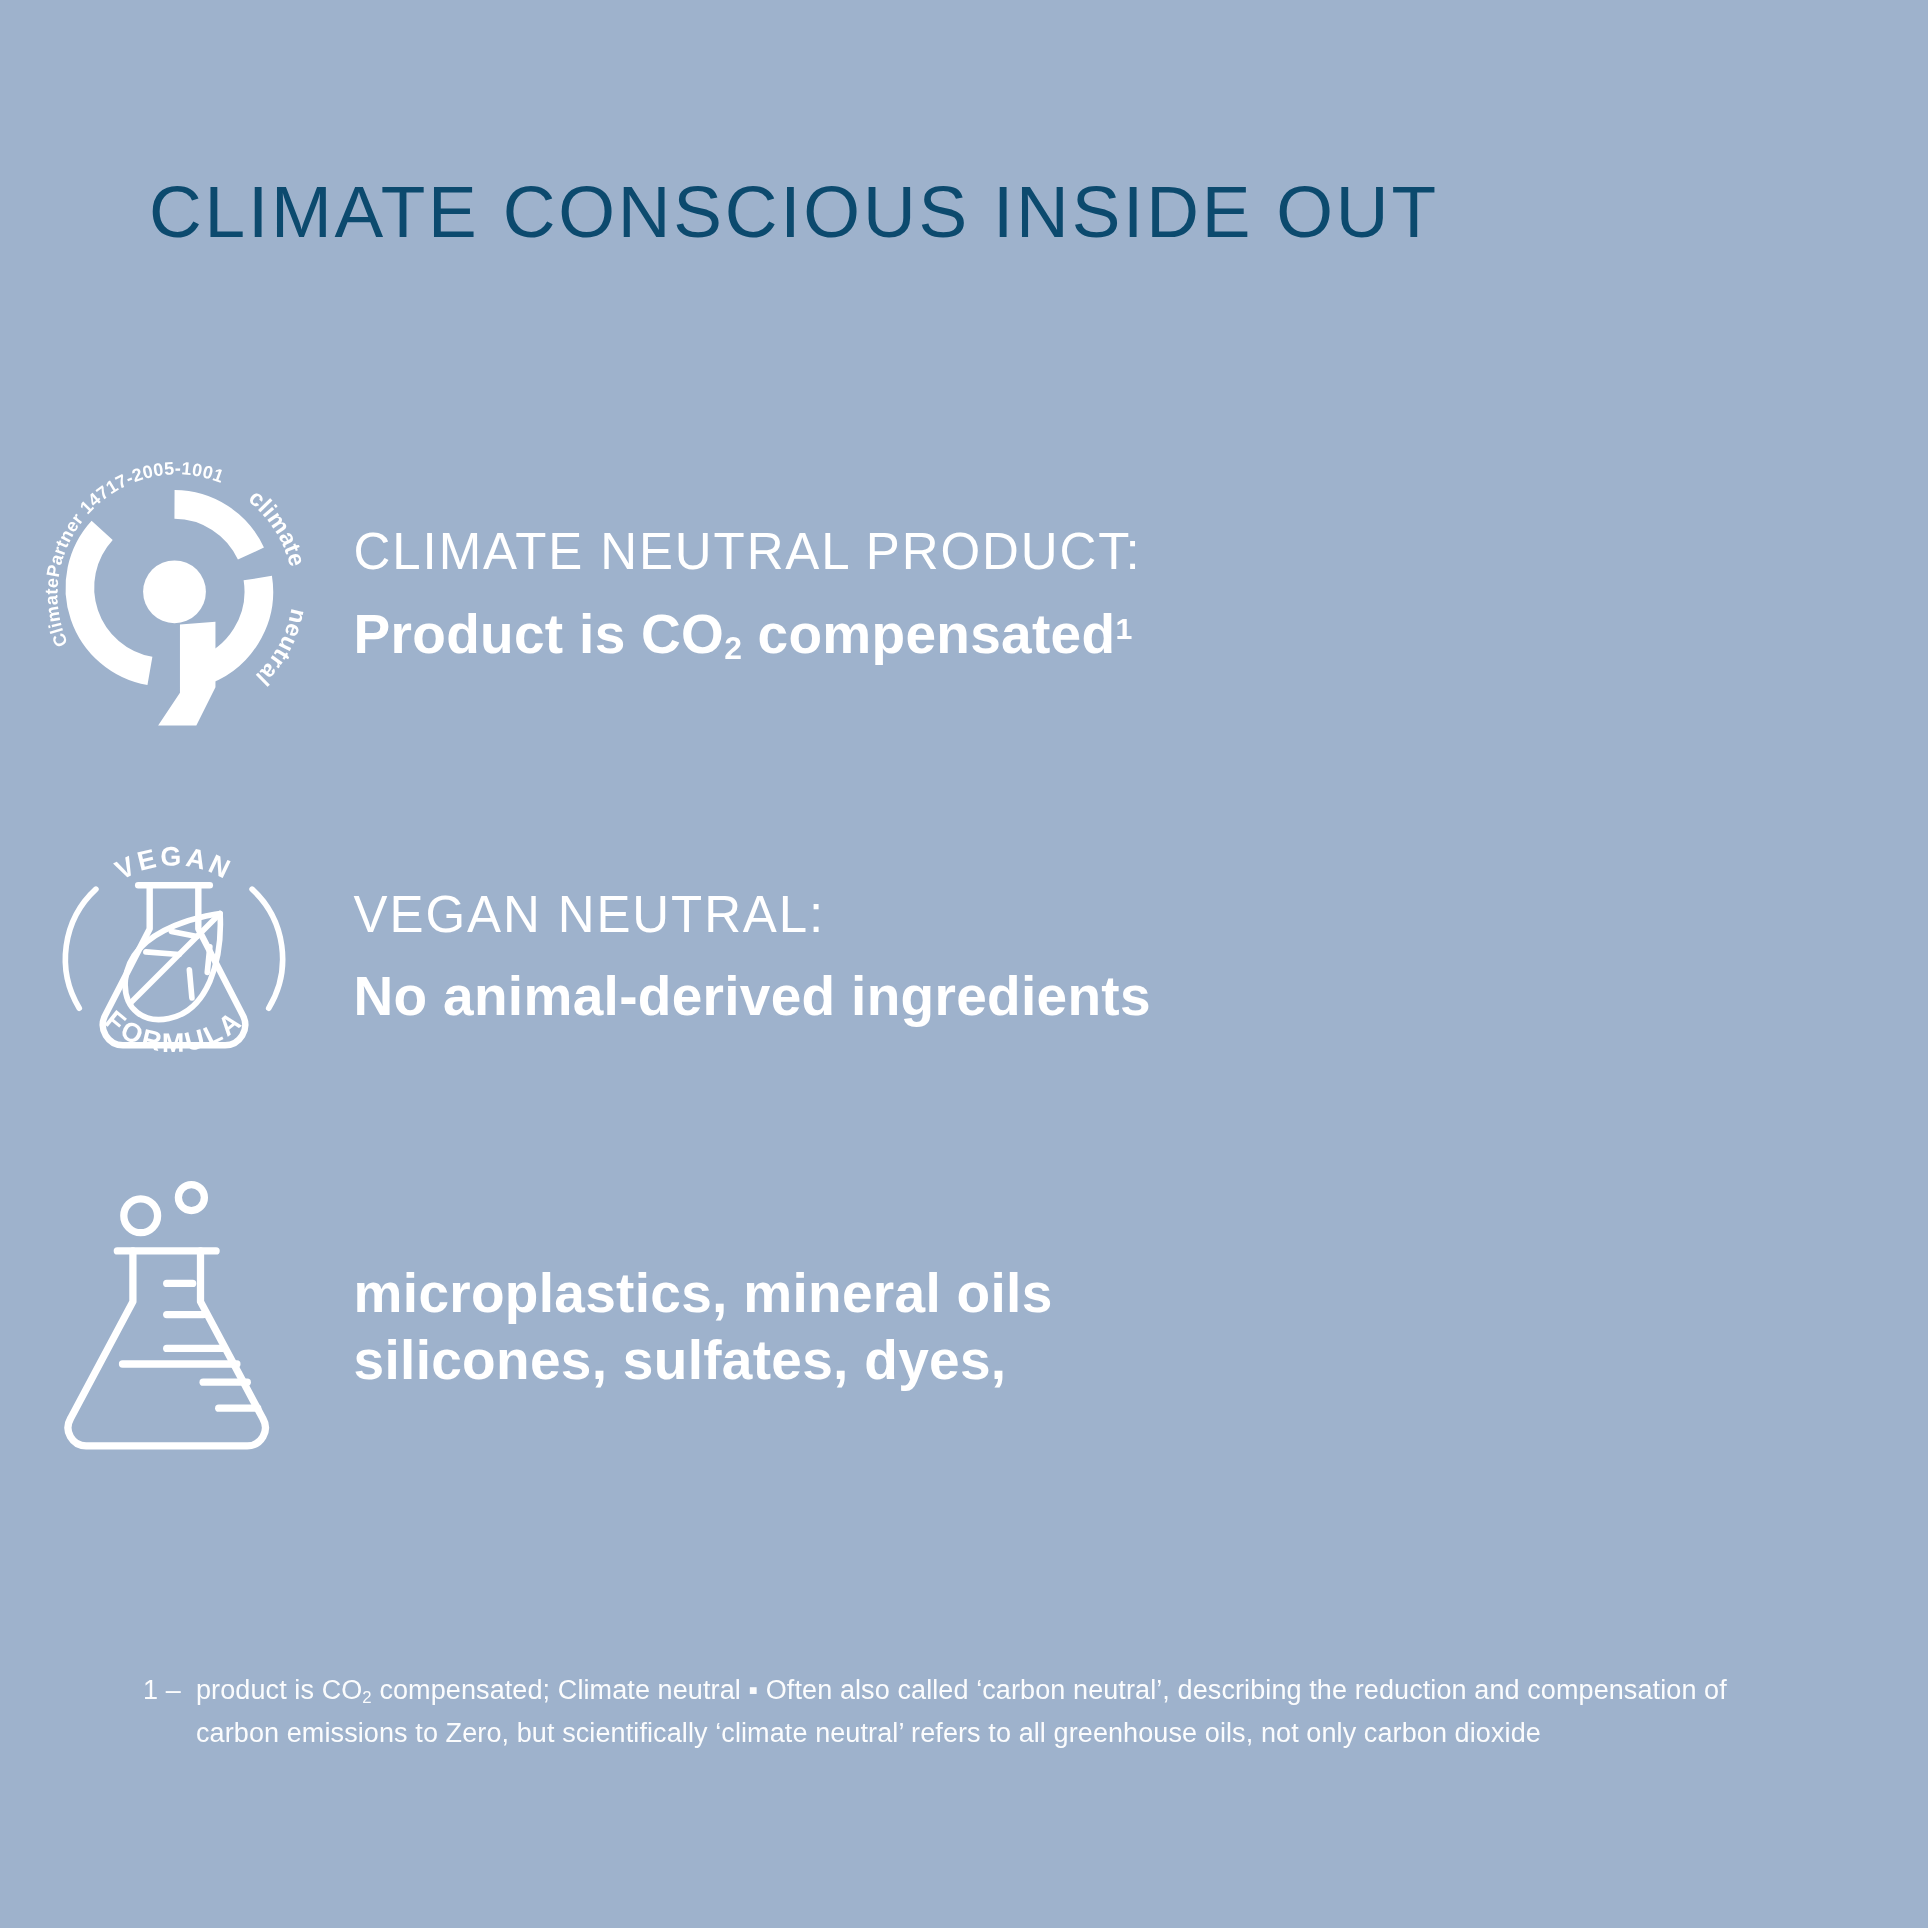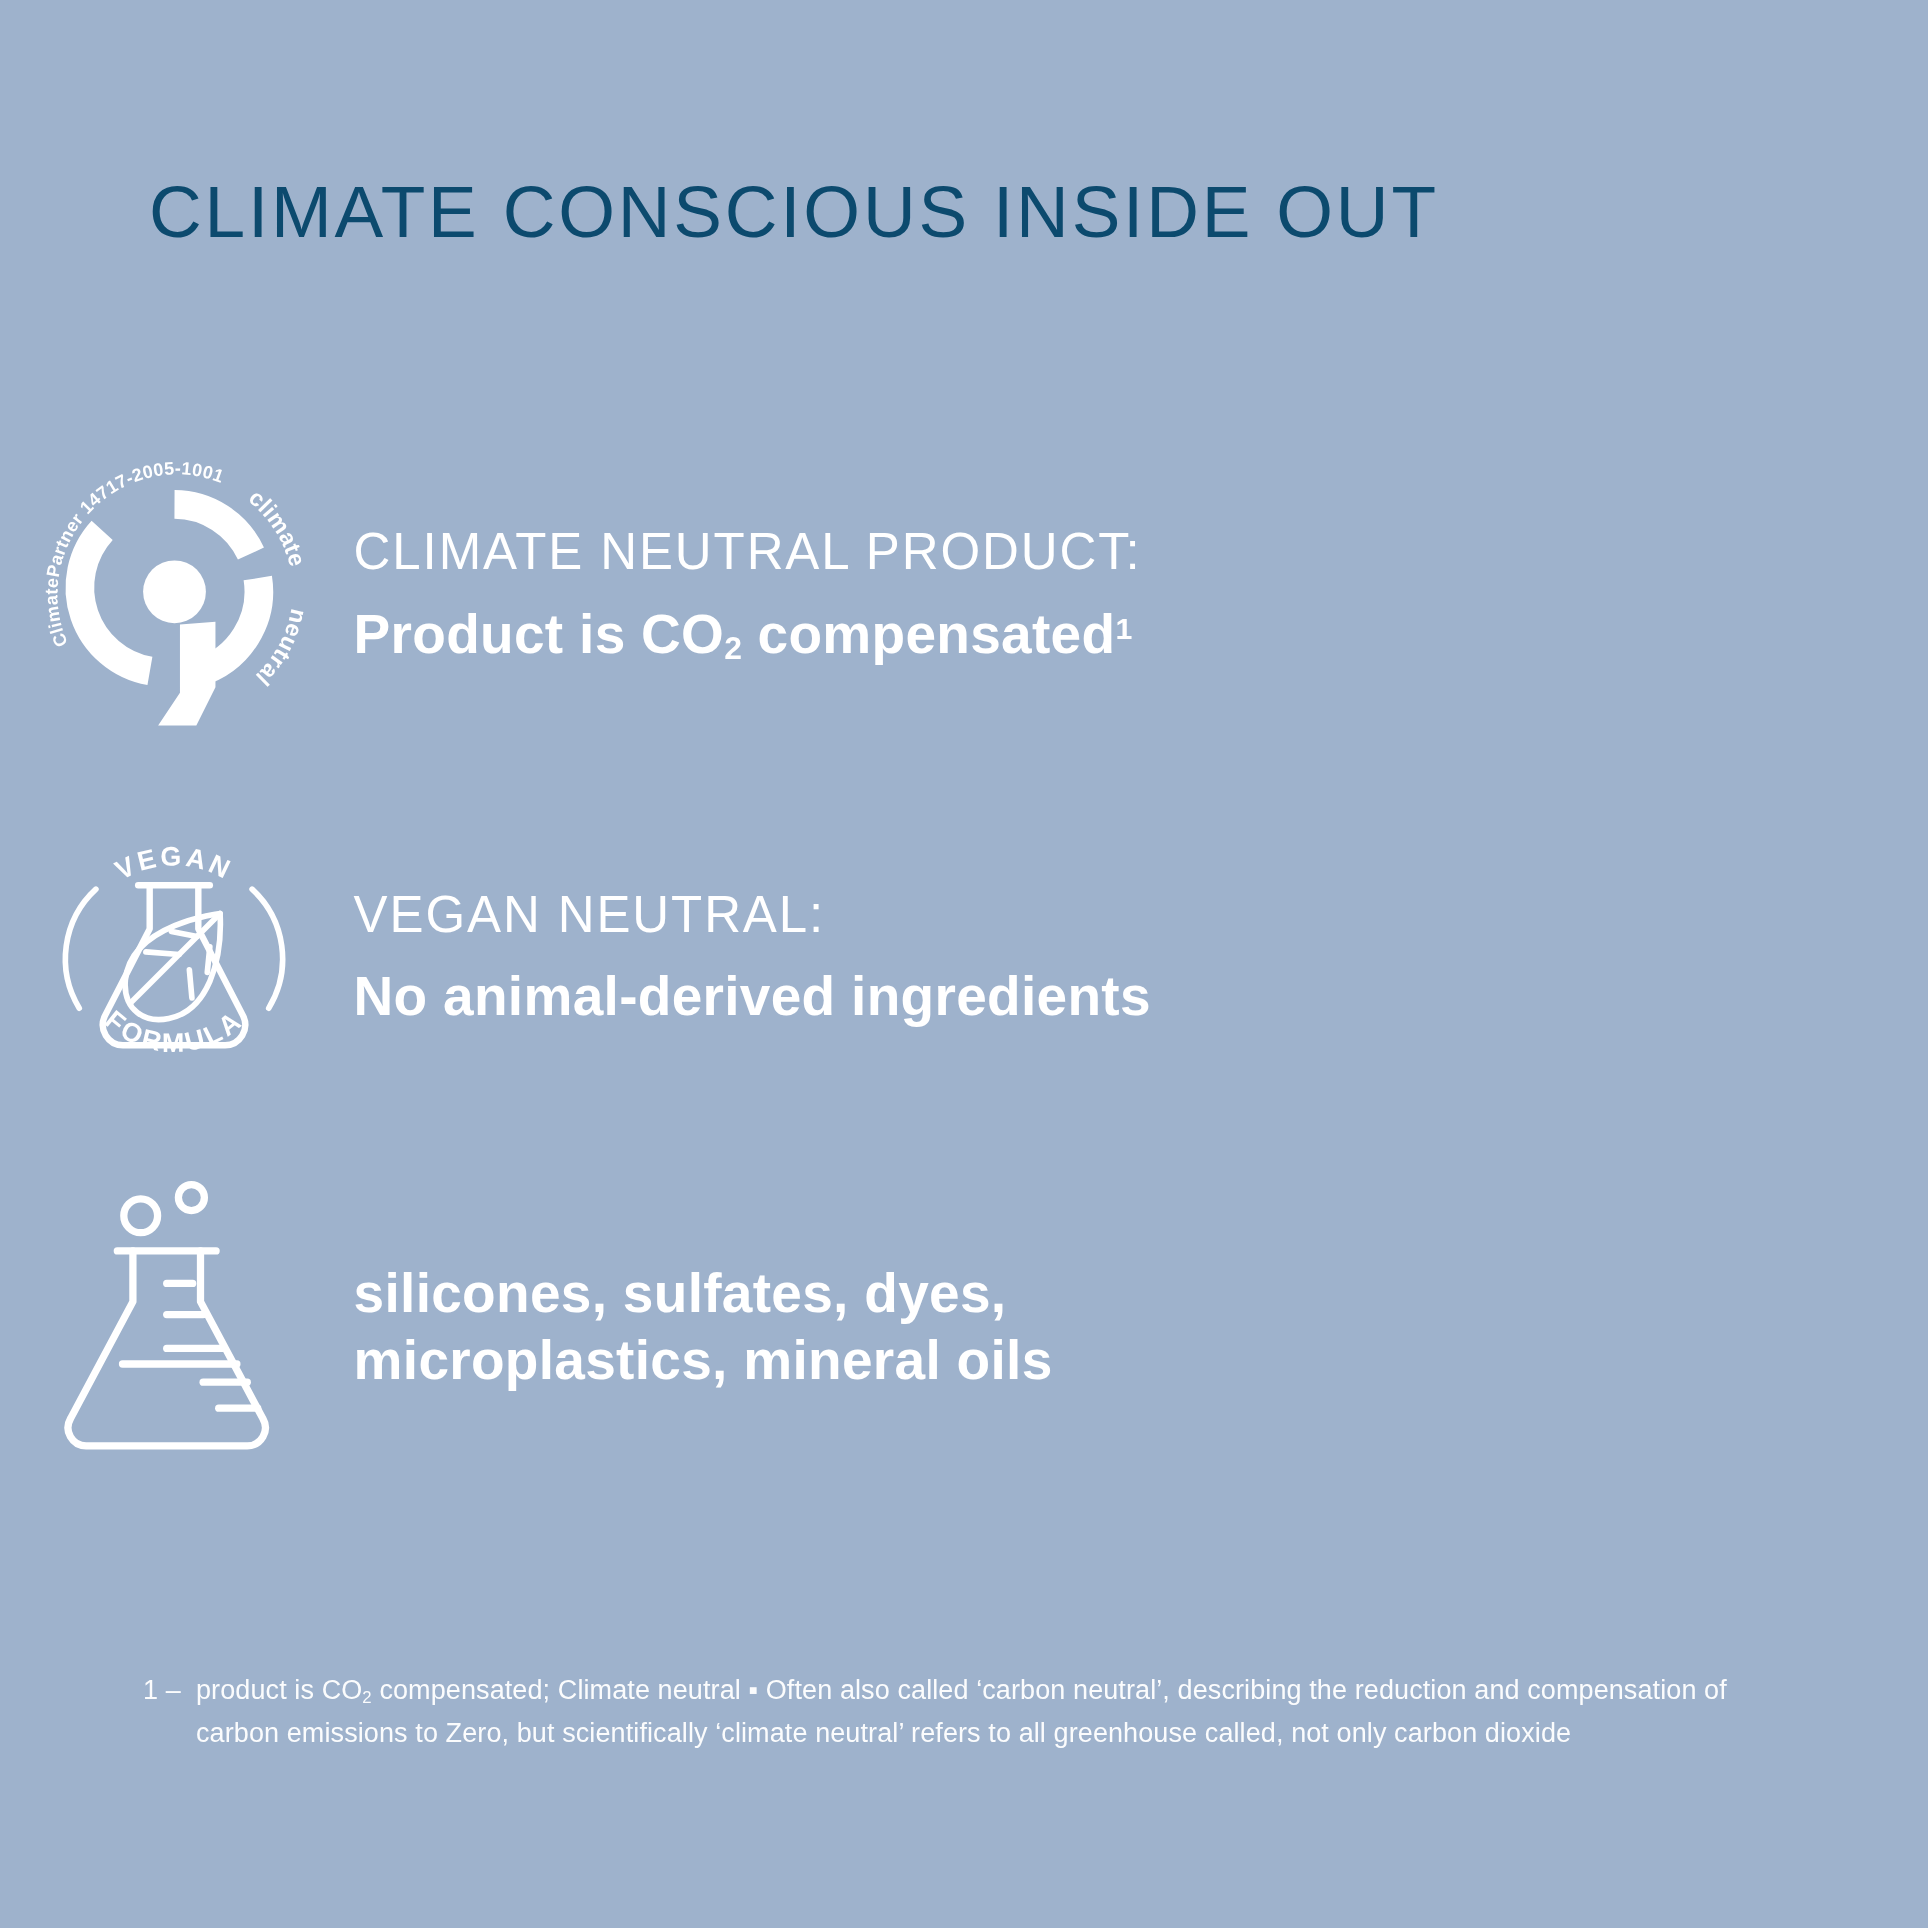--- a/index.html
+++ b/index.html
@@ -233,27 +233,27 @@
           <path d="M 84,128 L 126,128"></path>
           <path d="M 50,140 L 138,140"></path>
           <path d="M 112,154 L 146,154"></path>
           <path d="M 124,174 L 154,174"></path>
         </g>
       </svg>
     </div>
 
     <div class="text-cell">
       <div class="feature-body multiline">
+        <span class="ln">microplastics, mineral oils</span>
         <span class="ln">silicones, sulfates, dyes,</span>
-        <span class="ln">microplastics, mineral oils</span>
       </div>
     </div>
   </div>
 
   <div class="footnote">
     <span class="fn-marker">1 –</span>
     <span class="fn-body"><span>product is CO</span><sub class="co2s">2</sub><span> compensated; Climate neutral ▪ Often also called ‘carbon neutral’, describing the</span>
       <span>reduction and compensation of carbon emissions to Zero, but scientifically ‘climate neutral’ refers</span>
-      <span>to all greenhouse called, not only carbon dioxide</span></span>
+      <span>to all greenhouse oils, not only carbon dioxide</span></span>
   </div>
 
 </div>
 
 
 </body></html>

